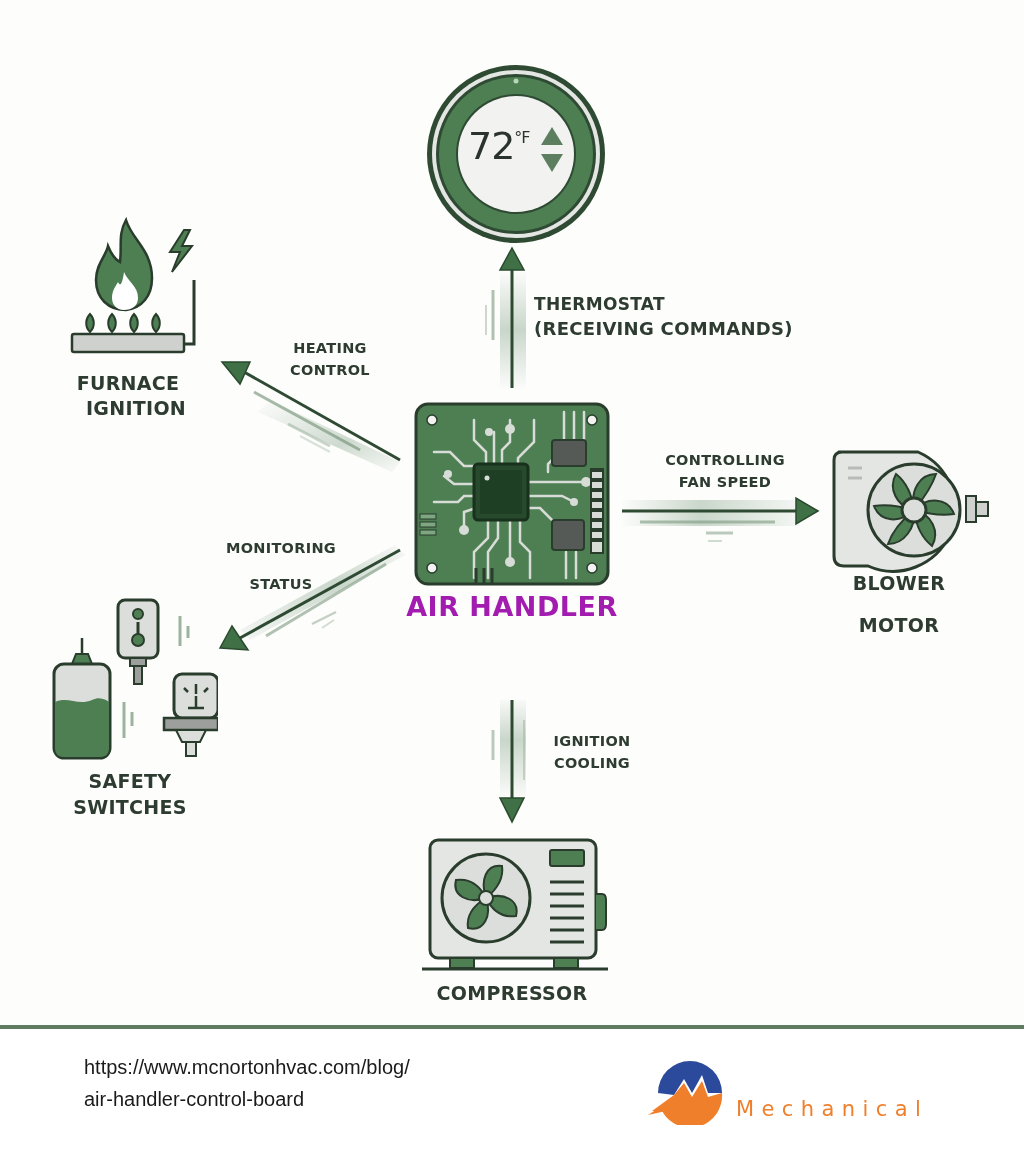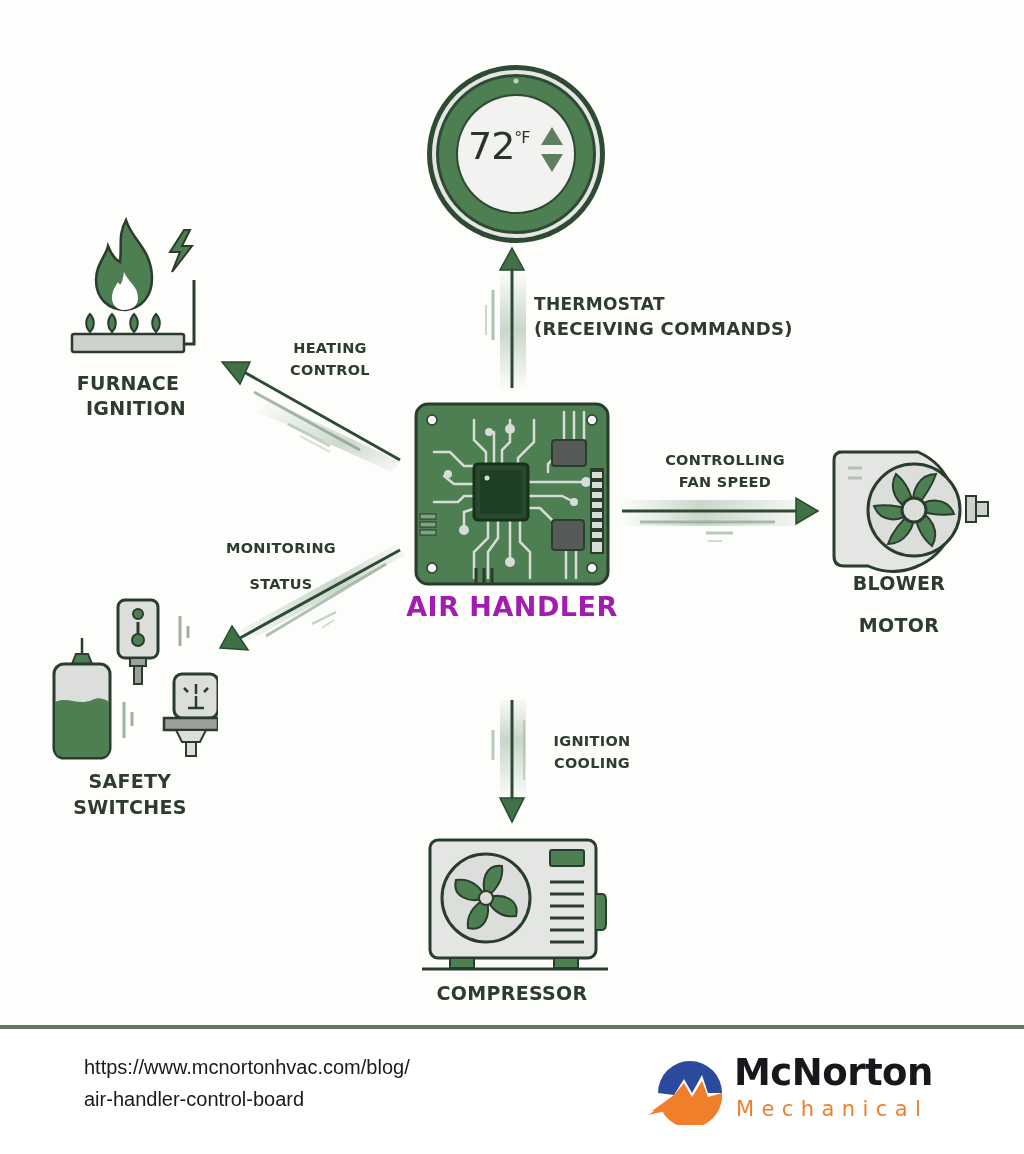--- a/index.html
+++ b/index.html
@@ -315,16 +315,15 @@
 <div class="footer">
   <div class="url-line" style="top:27px">https://www.mcnortonhvac.com/blog/</div>
   <div class="url-line" style="top:59px">air-handler-control-board</div>
 
   <div class="brand">
     <svg class="abs" style="left:0;top:4px" width="84" height="72">
       <path d="M10,40 A32,32 0 0 1 74,40 L60,40 L54,22 L44,40 L36,26 L26,42 Z" fill="#2b4a9b"></path>
       <path d="M4,58 L26,42 L36,30 L44,44 L54,28 L60,44 L74,40 A32,32 0 0 1 14,58 Z" fill="#f07f2b"></path>
       <path d="M0,62 L22,48 L18,58 Z" fill="#f07f2b"></path>
     </svg>
-    <div class="brand-name">McNorton</div>
     <div class="brand-sub">Mechanical</div>
   </div>
 </div>
 
 </body></html>

